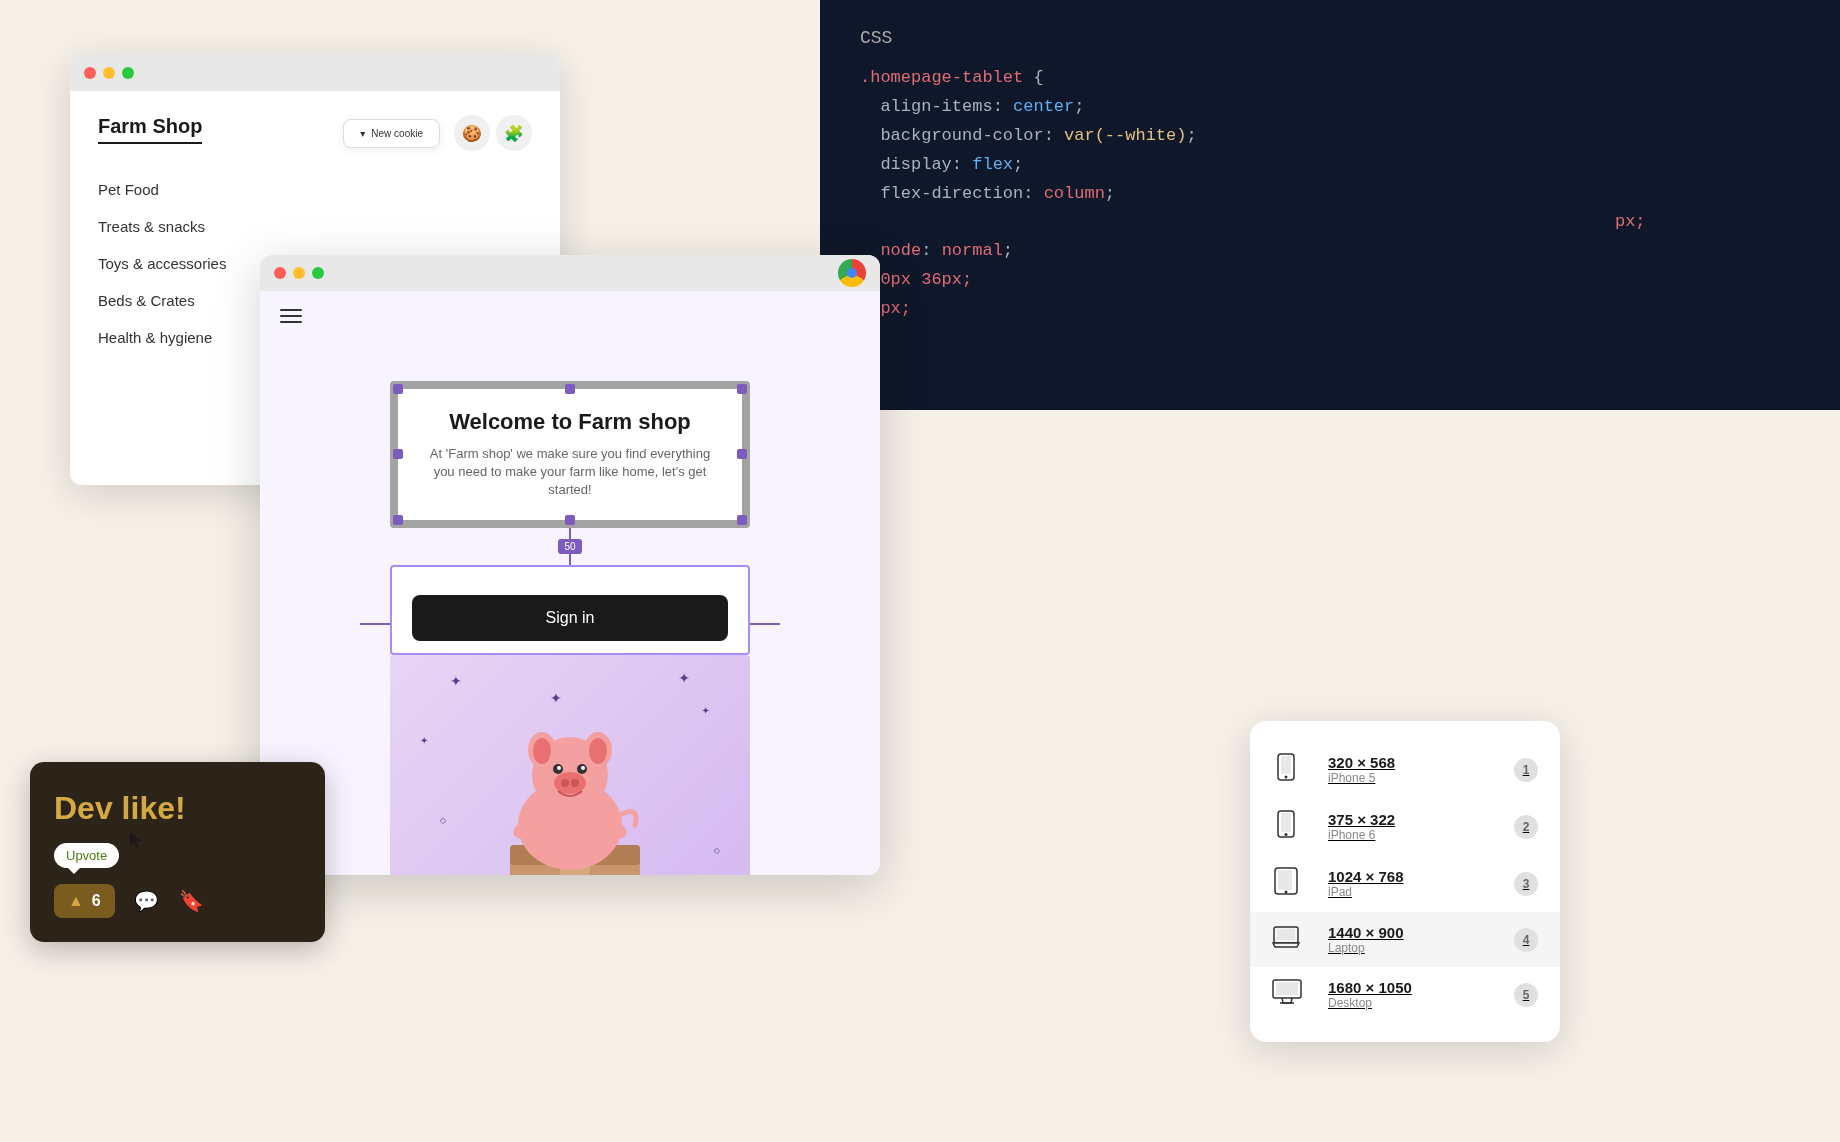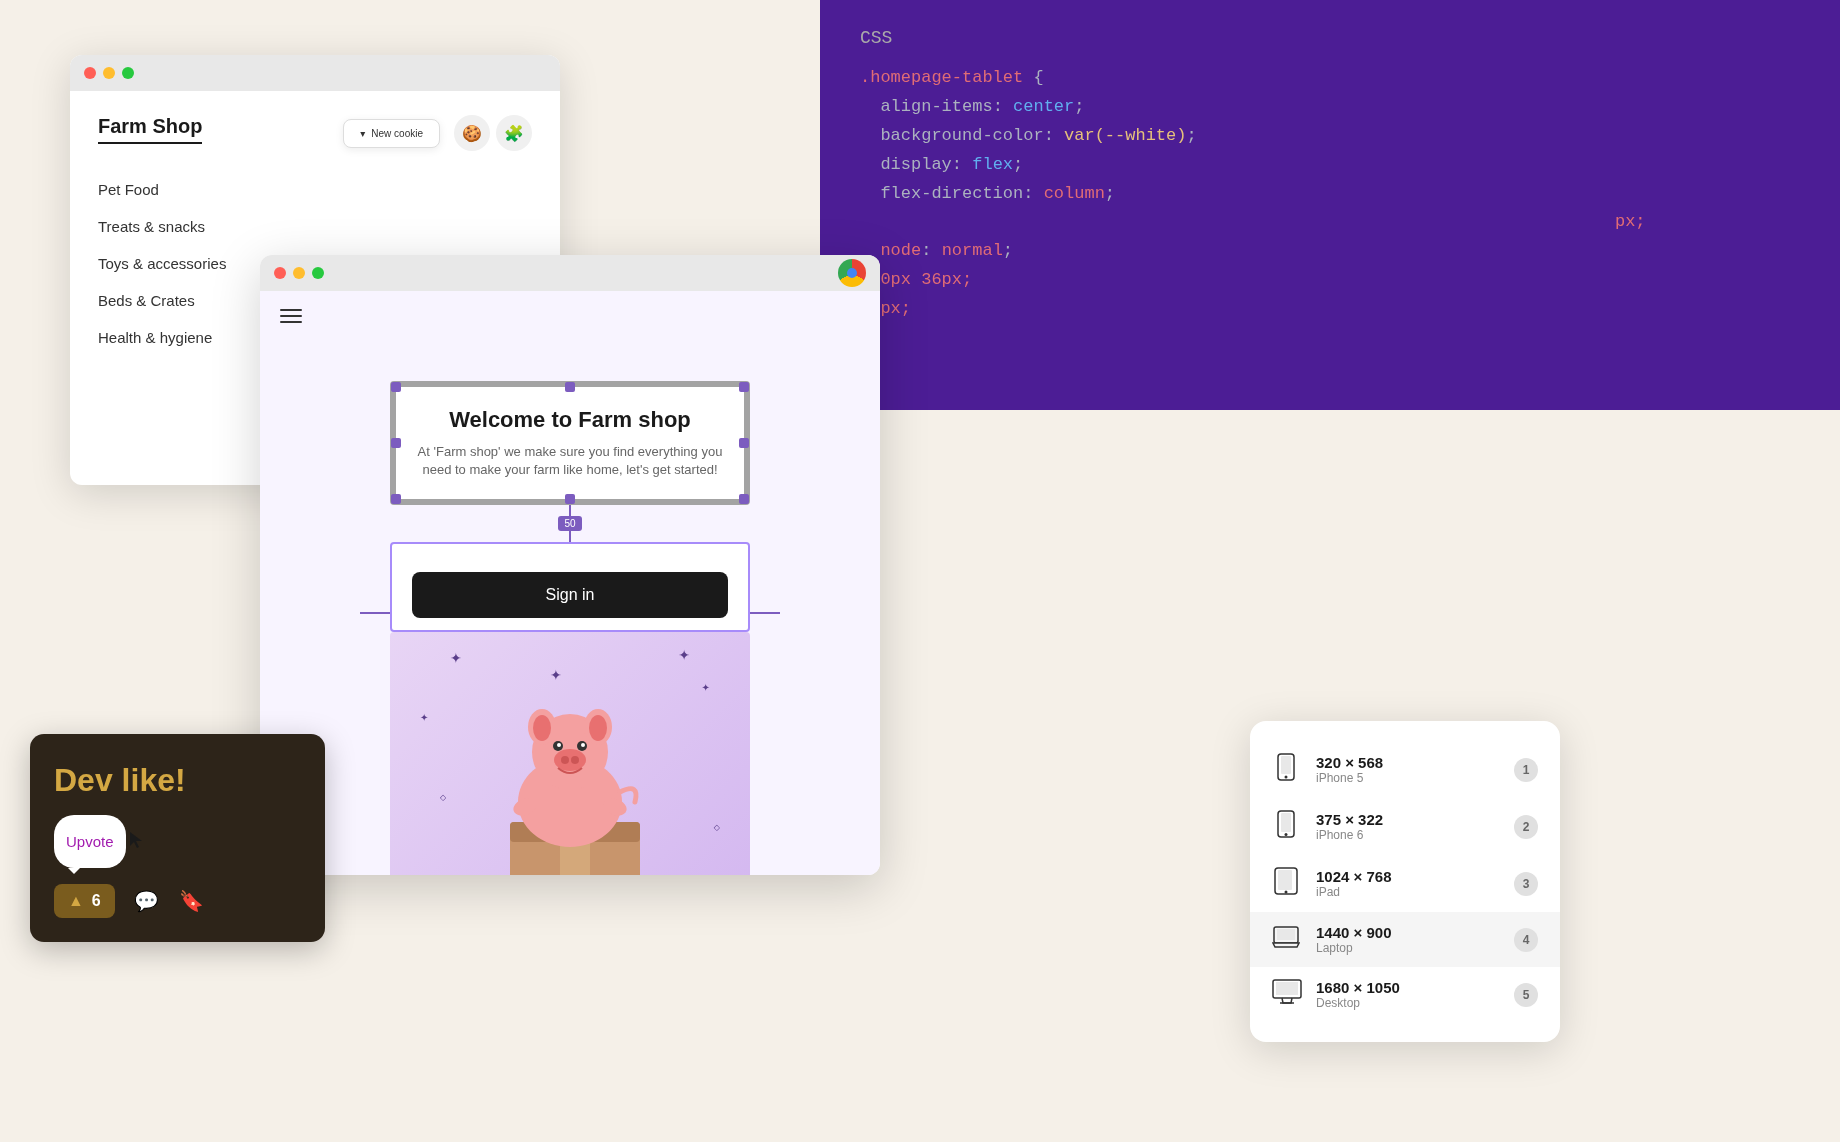--- a/index.html
+++ b/index.html
@@ -87,21 +87,21 @@
     }
     .nav-list li:first-child { font-weight: 400; }
 
     
     .css-panel {
       position: absolute;
       top: 0;
       right: 0;
       width: 1020px;
       height: 410px;
-      background: #4c1d95;
+      background: #0f172a;
       border-radius: 0 0 0 0;
     }
     .css-label {
       color: #aaa;
       font-size: 18px;
       padding: 28px 40px 16px;
       font-family: 'Courier New', monospace;
     }
     .css-code {
       padding: 0 40px;
@@ -154,21 +154,21 @@
     }
     .hamburger-line {
       width: 22px; height: 2px;
       background: #333;
       border-radius: 2px;
     }
     
     .welcome-section {
       margin-top: 50px;
       width: 360px;
-      border: 6px solid #a3a3a3;
+      border: 8px solid #a3a3a3;
       border-radius: 4px;
       padding: 20px;
       background: #fff;
       text-align: center;
       position: relative;
     }
     .selection-handle {
       width: 10px; height: 10px;
       background: #7c5cbf;
       border-radius: 2px;
@@ -263,23 +263,23 @@
       box-shadow: 0 8px 30px rgba(0,0,0,0.25);
     }
     .dev-news-title {
       font-size: 32px;
       font-weight: 700;
       color: #d4a843;
       margin-bottom: 16px;
     }
     .upvote-tooltip {
       background: #fff;
-      color: #a21caf;
-      font-size: 15px;
-      padding: 18px 12px;
+      color: #4d7c0f;
+      font-size: 13px;
+      padding: 5px 12px;
       border-radius: 20px;
       display: inline-block;
       margin-bottom: 16px;
       position: relative;
     }
     .upvote-tooltip::after {
       content: '';
       position: absolute;
       bottom: -6px;
       left: 14px;
@@ -333,22 +333,23 @@
       width: 310px;
       background: #fff;
       border-radius: 16px;
       padding: 20px 0;
       box-shadow: 0 8px 40px rgba(0,0,0,0.15);
     }
     .device-item {
       display: flex;
       align-items: center;
       padding: 12px 22px;
-      gap: 16px;
+      gap: 28px;
       cursor: pointer;
+      text-decoration: underline;
     }
     .device-item:hover, .device-item.active {
       background: #f5f5f5;
       justify-content: center;
     }
     .device-icon {
       font-size: 20px;
       width: 28px;
       text-align: center;
       color: #333;

